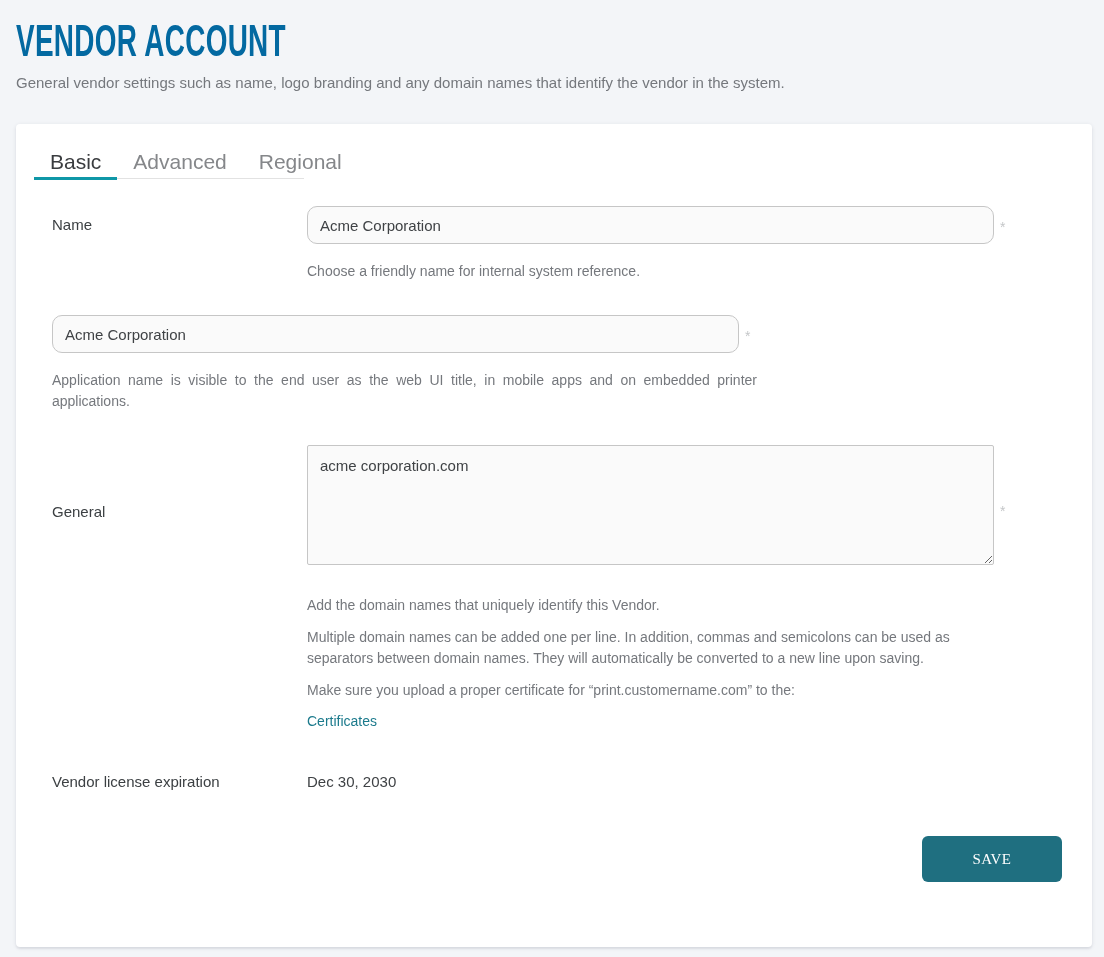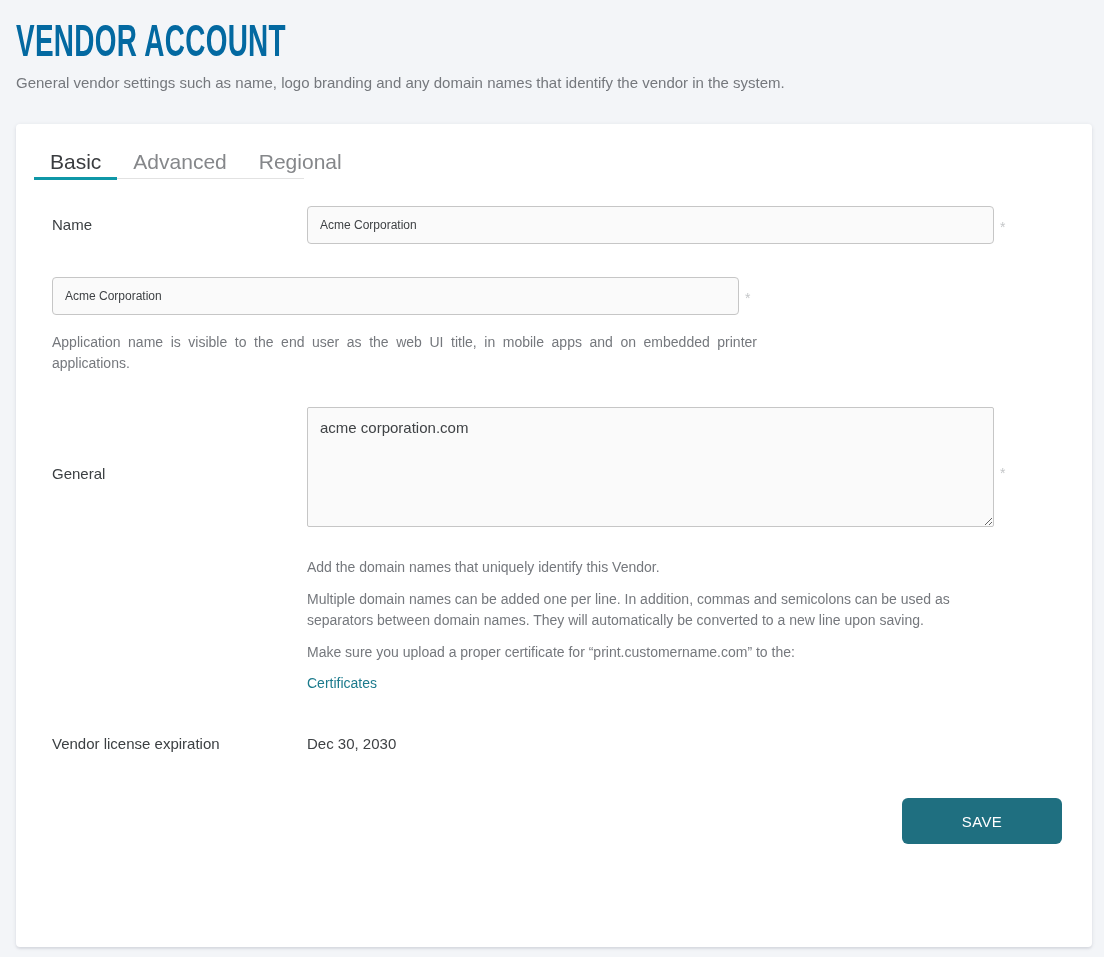--- a/index.html
+++ b/index.html
@@ -74,23 +74,23 @@
     font-size: 15px;
     color: #3c4043;
     padding-top: 10px;
   }
   .field-label.center-on-textarea { padding-top: 58px; }
   .input-wrap { position: relative; width: 705px; }
   .text-input {
     width: 687px; height: 38px;
     background: #fafafa;
     border: 1px solid #c6c6c6;
-    border-radius: 4px;
+    border-radius: 10px;
     padding: 0 12px;
-    font-size: 12px; color: #3f4245;
+    font-size: 15px; color: #3f4245;
     font-family: "Liberation Sans", "DejaVu Sans", sans-serif;
     outline: none;
   }
   .textarea-input {
     width: 687px; height: 120px;
     background: #fafafa;
     border: 1px solid #c6c6c6;
     border-radius: 2px;
     padding: 9px 12px;
     font-size: 15px; color: #3f4245;
@@ -131,28 +131,28 @@
   .row.license-row .field-label { padding-top: 10px; }
 
   
   .card-footer {
     margin-top: 46px;
     display: flex;
     justify-content: flex-end;
     padding-right: 12px;
   }
   .save-button {
-    width: 160px; height: 46px;
+    width: 140px; height: 46px;
     background: #1f6f80;
     border: none;
     border-radius: 6px;
     color: #ffffff;
     font-size: 15px;
     letter-spacing: 0.4px;
-    font-family: Liberation Sans, sans-serif;
+    font-family: Liberation Serif, serif;
     cursor: pointer;
   }
 </style>
 </head>
 <body>
 
 <div class="page">
 
   <h1 class="page-title">
     <span class="condense">VENDOR ACCOUNT</span>
@@ -175,20 +175,21 @@
 
     <div class="form">
 
       <div class="row">
         <div class="field-label">Name</div>
         <div>
           <div class="input-wrap">
             <input class="text-input" type="text" value="Acme Corporation" style="">
             <span class="req-mark on-input">*</span>
           </div>
+          <p class="helper">Choose a friendly name for internal system reference.</p>
         </div>
       </div>
 
       <div class="row">
         <div>
           <div class="input-wrap">
             <input class="text-input" type="text" value="Acme Corporation" style="">
             <span class="req-mark on-input">*</span>
           </div>
           <p class="helper justify">Application name is visible to the end user as the web UI title, in mobile apps and on embedded printer applications.</p>

